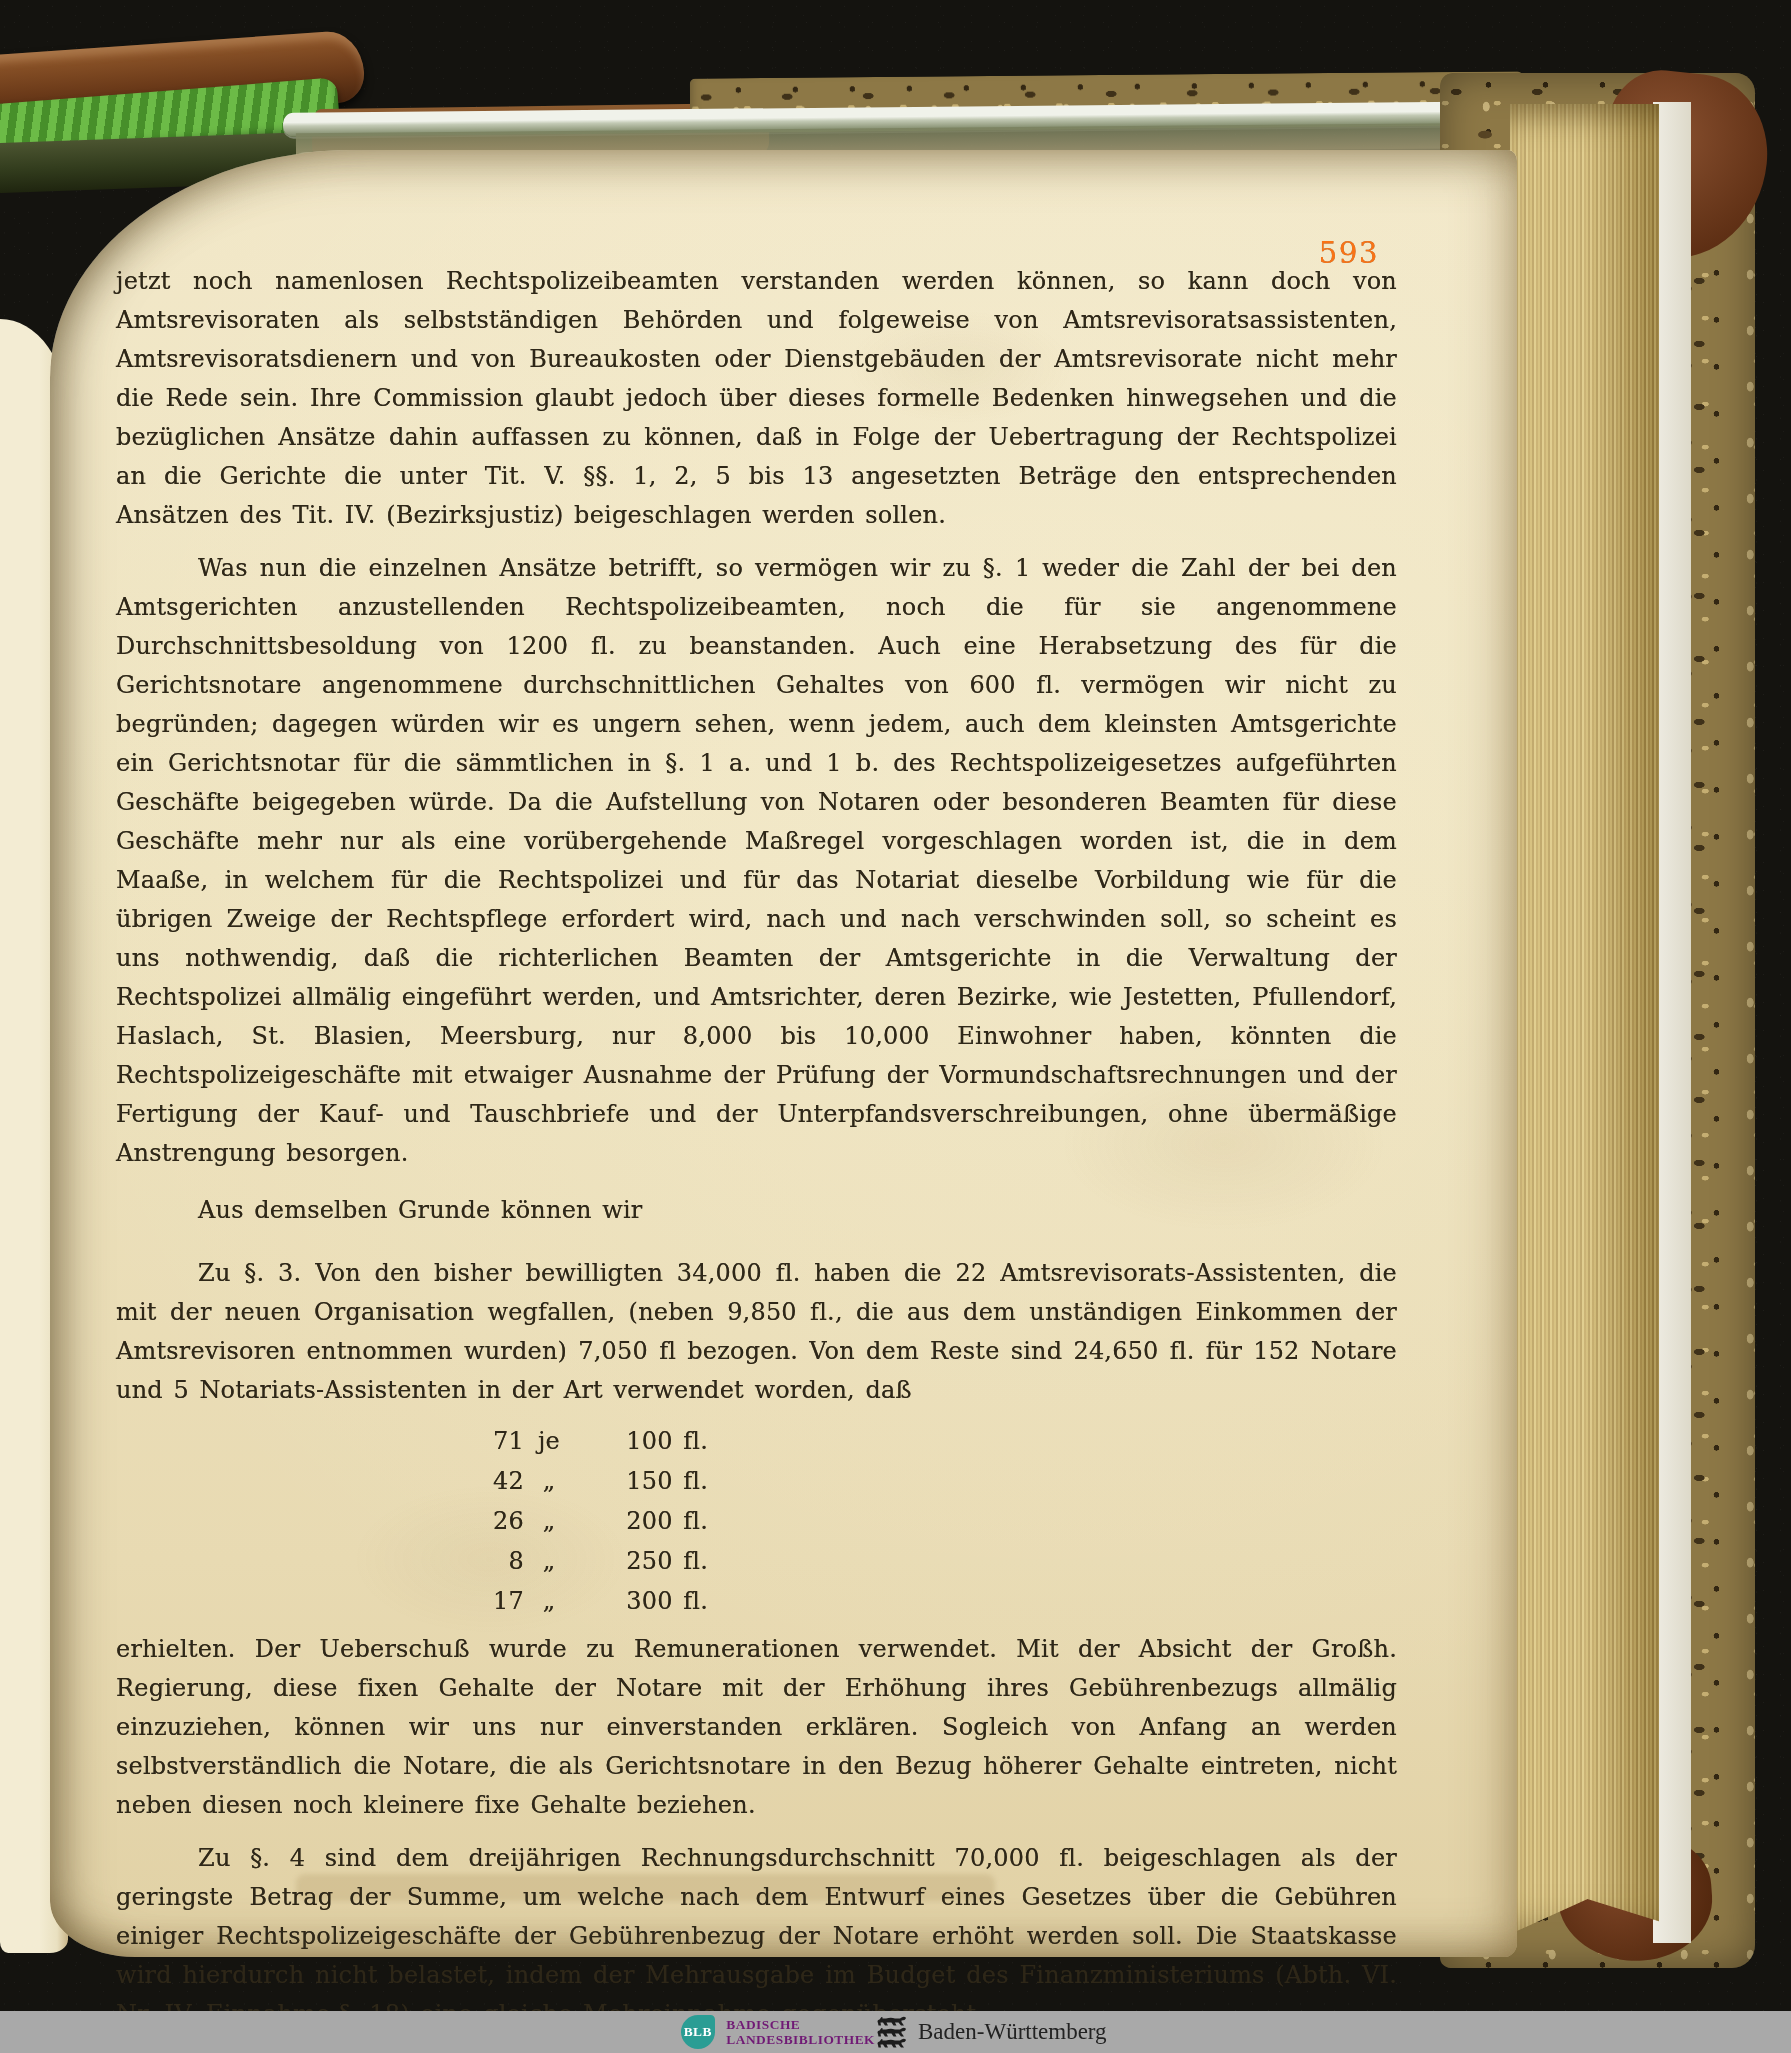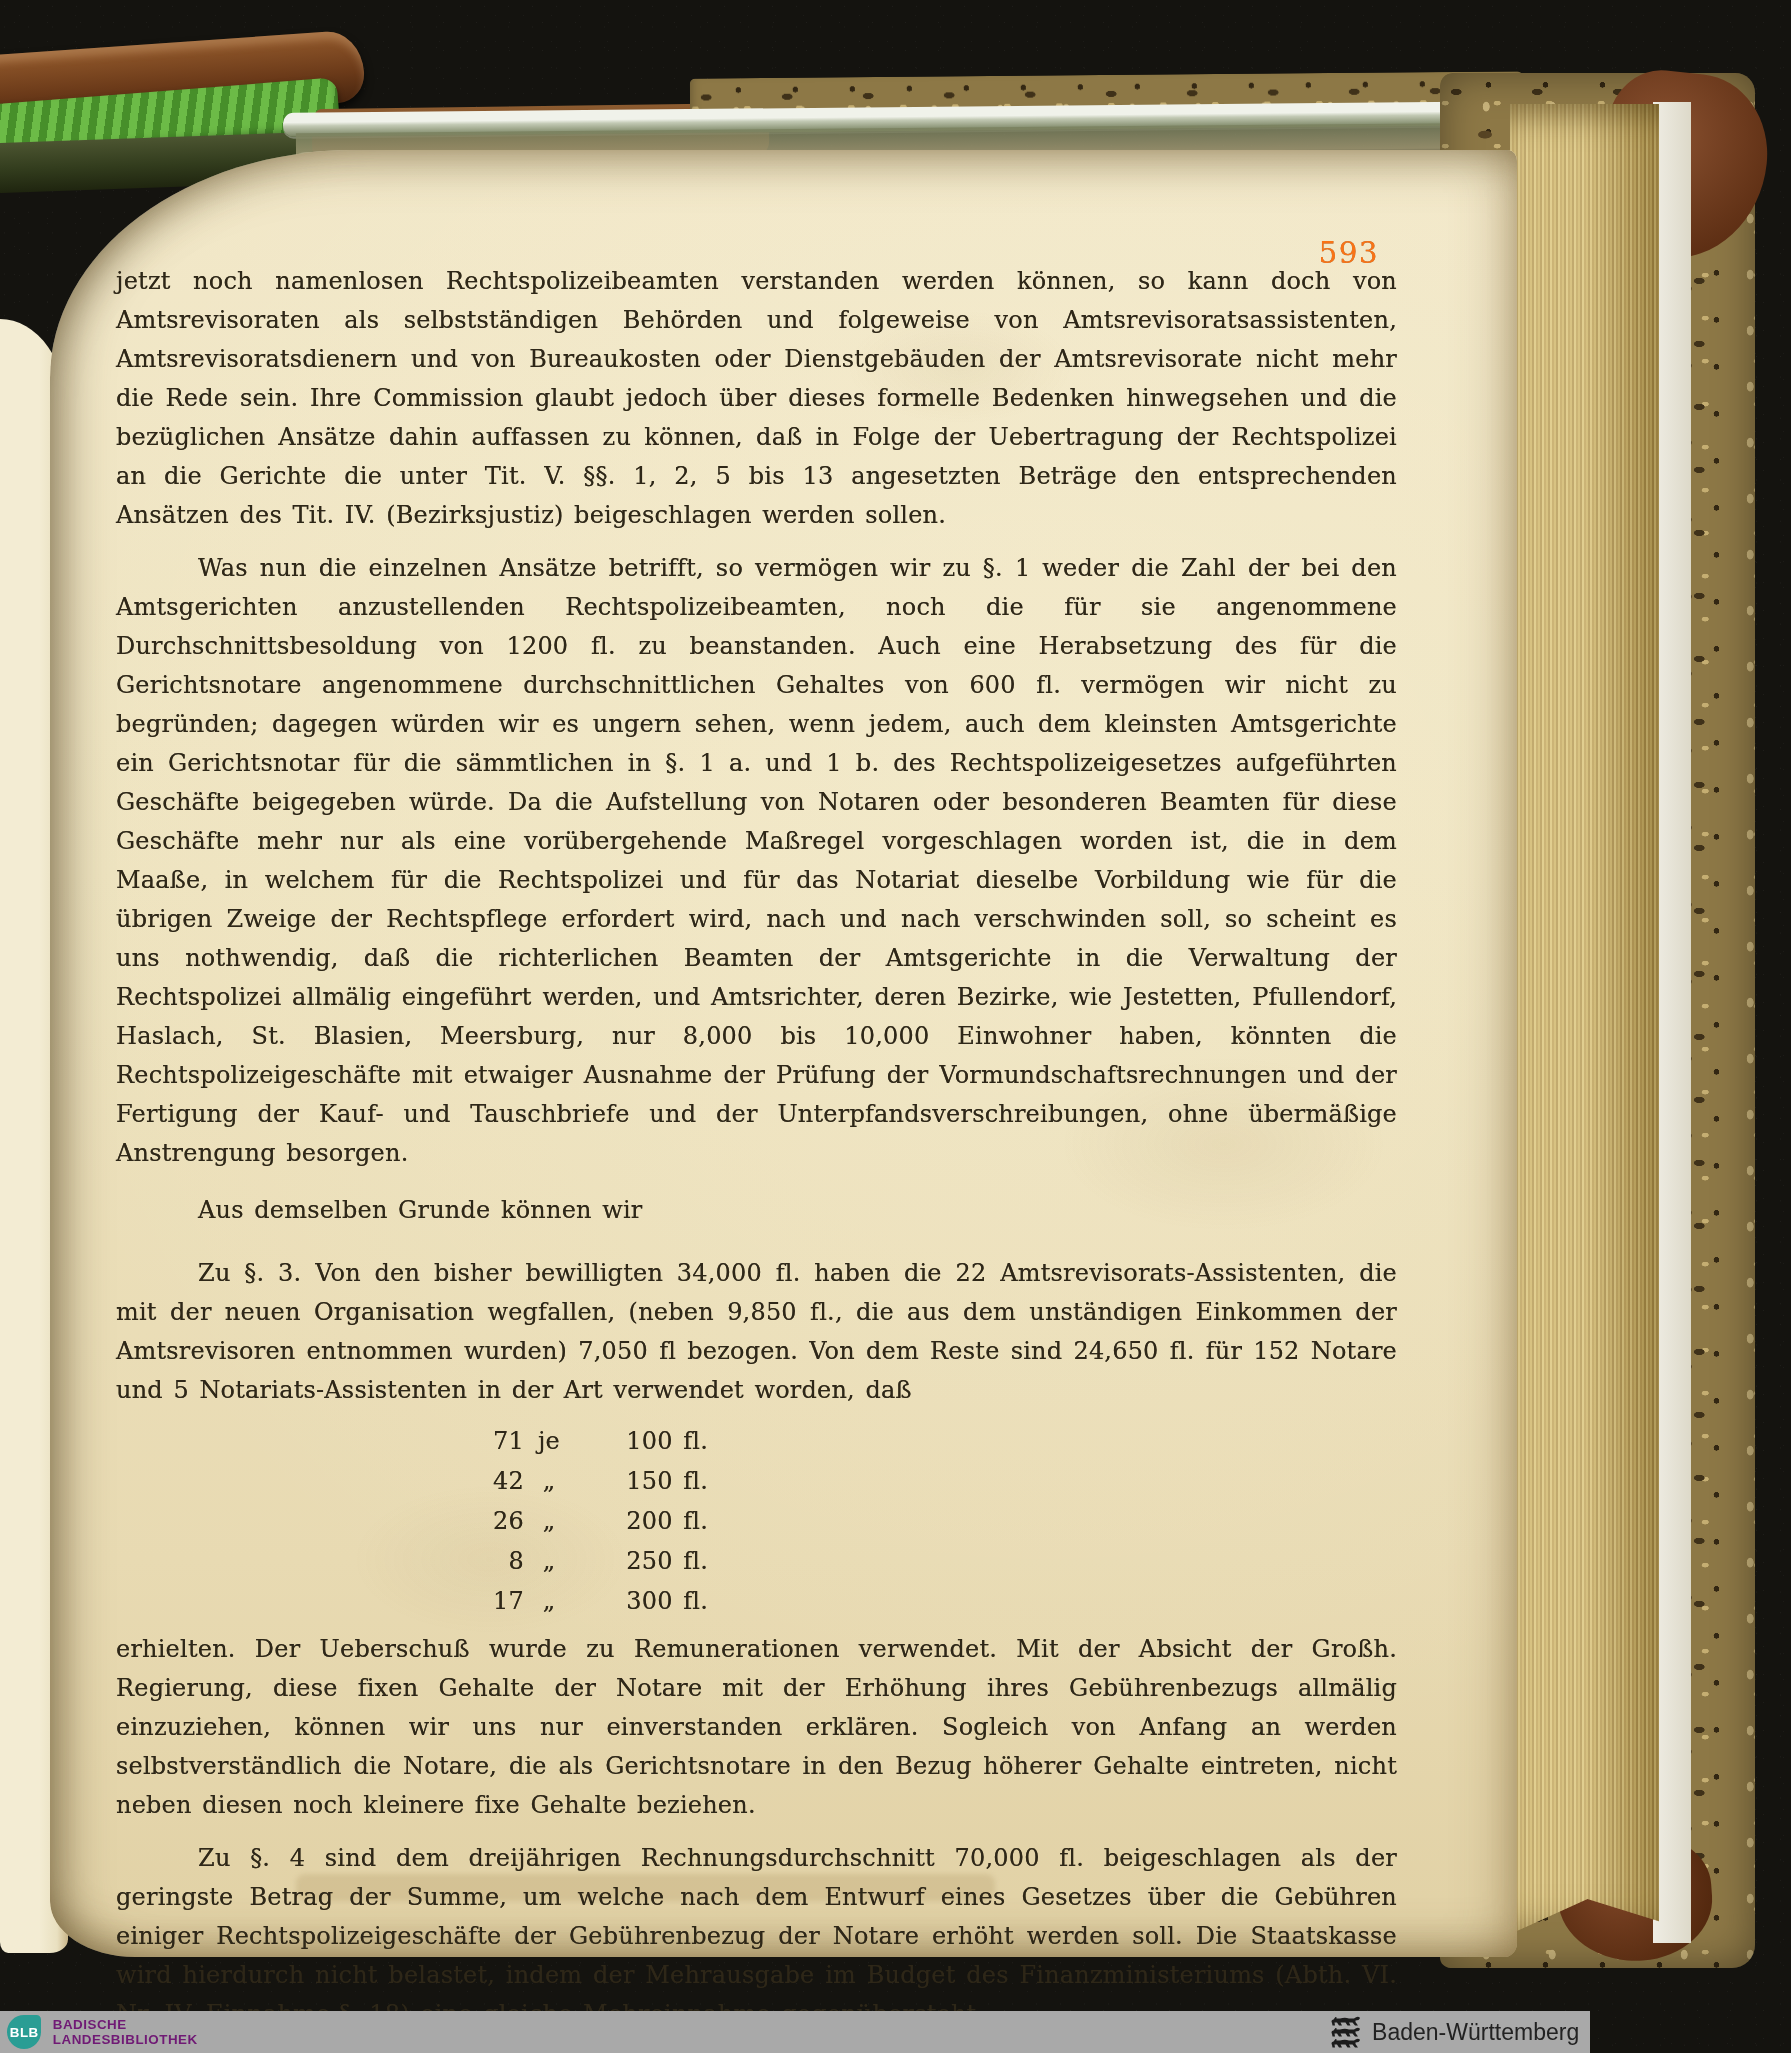--- a/index.html
+++ b/index.html
@@ -99,23 +99,23 @@
   .textblock p.standalone{text-indent:82px;margin:18px 0 24px;text-align:left;}
   .textblock p.sp{margin-top:14.3px;}
   .fee-table{position:static;margin:7.2px 0 9px 351px;}
   .fee-row{position:static;display:grid;grid-template-columns:57px 50px 134px;line-height:40px;}
   .fee-row span{position:static;}
   .fee-count{text-align:right;}
   .fee-sep{text-align:center;}
   .fee-amount{text-align:right;}
 
   
-  .footer{left:0;top:2011px;width:1590px;height:42px;background:#a9a9a9;
-    display:flex;align-items:center;justify-content:space-between;
-    padding:0 9px 0 7.2px;font-family:Liberation Sans, sans-serif;}
+  .footer{left:0;top:2011px;width:1791px;height:42px;background:#a9a9a9;
+    display:flex;align-items:center;justify-content:center;
+    padding:0 9px 0 7.2px;font-family:Liberation Serif, serif;}
   .footer > div{position:static;}
   .footer-left{display:flex;align-items:center;gap:11.6px;cursor:pointer;}
   .blb-badge{width:34px;height:34px;background:#2a9d94;border-radius:50% 4.5px 50% 50%;
     display:flex;align-items:center;justify-content:center;color:#fff;font-weight:bold;
     font-size:13.4px;letter-spacing:0.4px;position:static;}
   .blb-text{font-size:13.4px;font-weight:bold;line-height:15px;color:#701a75;
     letter-spacing:0.5px;position:static;}
   .footer-right{display:flex;align-items:center;gap:11px;padding-right:1.8px;cursor:pointer;}
   .bw-label{font-size:23px;color:#222;position:static;}
   .lions{width:32px;height:39px;position:static;display:block;}

